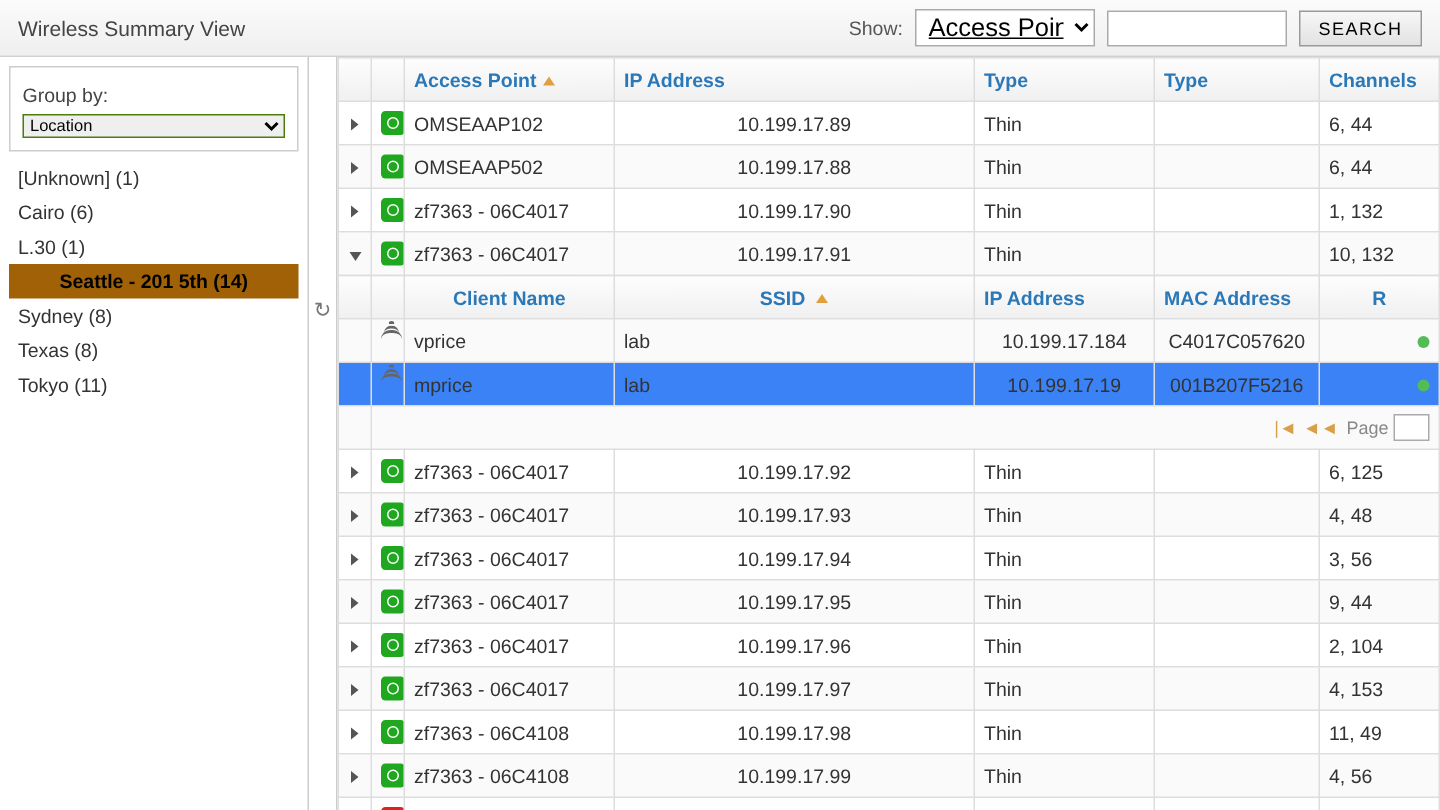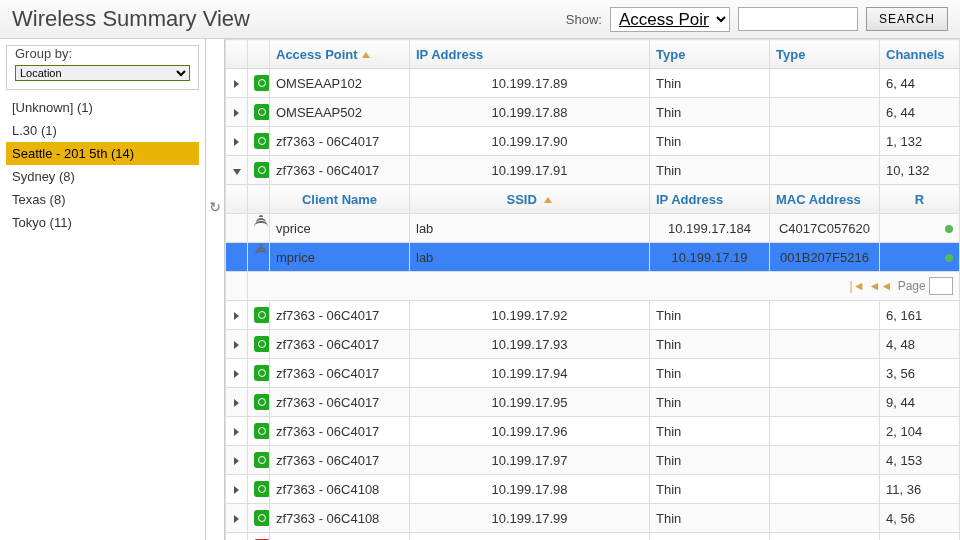--- a/index.html
+++ b/index.html
@@ -1,32 +1,32 @@
 <!DOCTYPE html>
 <html><head>
 <meta charset="utf-8">
 <style>
   html,body{margin:0;padding:0;font-family:Arial,Helvetica,sans-serif;font-size:13px;color:#333;background:#fff;}
   .top-bar{display:flex;align-items:center;padding:6px 12px;background:linear-gradient(#fbfbfb,#efefef);border-bottom:1px solid #d0d0d0;}
-  .title{font-size:22px;color:#444;flex:0 0 auto;margin-right:auto;}
+  .title{font-size:14px;color:#444;flex:0 0 auto;margin-right:auto;}
   .show-ctrl{display:flex;align-items:center;gap:8px;justify-content:flex-end;}
   .show-ctrl label{color:#555;}
   .show-ctrl select, .show-ctrl input[type=text]{font-size:17px;padding:1px 4px;border:1px solid #aaa;background:#fff;text-decoration:underline;}
   .show-ctrl select{width:120px;}
   .show-ctrl input[type=text]{width:110px;}
   .btn{font-size:12px;padding:4px 12px;border:1px solid #999;background:linear-gradient(#f7f7f7,#e2e2e2);cursor:pointer;letter-spacing:1px;}
 
   .main{display:flex;align-items:stretch;}
   .sidebar{width:205px;border-right:1px solid #ccc;}
-  .gb-box{border:1px solid #ccc;margin:6px;padding:0 8px 8px;}
+  .gb-box{border:1px solid #ccc;margin:6px;padding:11px 8px 8px;}
   .gb-label{color:#444;margin-bottom:4px;}
   .gb-select{width:100%;font-size:11px;border:1px solid #4d7c0f;}
   .gb-list{margin:0 6px;}
   .gb-item{padding:4px 6px;color:#333;cursor:pointer;}
-  .gb-item.selected{background:#eab308;font-weight:normal;color:#000;}
+  .gb-item.selected{background:#a16207;font-weight:bold;color:#000;text-align:center;}
 
   .content{flex:1;overflow:hidden;position:relative;}
   .grid{border-collapse:collapse;width:100%;table-layout:fixed;}
   .grid th,.grid td{border:1px solid #ddd;padding:4px 6px;white-space:nowrap;overflow:hidden;text-overflow:ellipsis;height:20px;}
   .grid th{background:linear-gradient(#fdfdfd,#f0f0f0);color:#2a78b8;font-weight:bold;text-align:left;}
   .grid td{background:#fff;}
   .grid tr:nth-child(even) td{background:#fafafa;}
   .col-exp{width:22px;text-align:center;}
   .col-icon{width:22px;text-align:center;padding:0;}
   .col-ap{text-align:left;}
@@ -77,20 +77,21 @@
 
 <div class="main">
 
   <div class="sidebar">
     <div class="gb-box">
       <div class="gb-label">Group by:</div>
       <select class="gb-select"><option>Location</option></select>
     </div>
     <div class="gb-list" id="gb-list">
         <div class="gb-item">[Unknown] (1)</div>
+        <div class="gb-item">Cairo (6)</div>
         <div class="gb-item">L.30 (1)</div>
         <div class="gb-item selected">Seattle - 201 5th (14)</div>
         <div class="gb-item">Sydney (8)</div>
         <div class="gb-item">Texas (8)</div>
         <div class="gb-item">Tokyo (11)</div>
       </div>
   </div>
 
   <div class="refresh-col">
     <span class="refresh-icon">↻</span>
@@ -186,21 +187,21 @@
             <td></td>
             <td colspan="6" class="sub-pager"><span class="pg-arrow">|◄</span><span class="pg-arrow">◄◄</span> <span>Page</span> <input class="pg-input" value="" style=""></td>
           </tr>
           <tr>
             <td class="col-exp"><span class="exp-icon"></span></td>
             <td class="col-icon"><span class="ap-icon green"></span></td>
             <td class="col-ap">zf7363 - 06C4017</td>
             <td class="col-ip">10.199.17.92</td>
             <td class="col-type">Thin</td>
             <td class="col-ssid"></td>
-            <td class="col-ch">6, 161</td>
+            <td class="col-ch">6, 125</td>
           </tr>
           <tr>
             <td class="col-exp"><span class="exp-icon"></span></td>
             <td class="col-icon"><span class="ap-icon green"></span></td>
             <td class="col-ap">zf7363 - 06C4017</td>
             <td class="col-ip">10.199.17.93</td>
             <td class="col-type">Thin</td>
             <td class="col-ssid"></td>
             <td class="col-ch">4, 48</td>
           </tr>
@@ -240,21 +241,21 @@
             <td class="col-ssid"></td>
             <td class="col-ch">4, 153</td>
           </tr>
           <tr>
             <td class="col-exp"><span class="exp-icon"></span></td>
             <td class="col-icon"><span class="ap-icon green"></span></td>
             <td class="col-ap">zf7363 - 06C4108</td>
             <td class="col-ip">10.199.17.98</td>
             <td class="col-type">Thin</td>
             <td class="col-ssid"></td>
-            <td class="col-ch">11, 36</td>
+            <td class="col-ch">11, 49</td>
           </tr>
           <tr>
             <td class="col-exp"><span class="exp-icon"></span></td>
             <td class="col-icon"><span class="ap-icon green"></span></td>
             <td class="col-ap">zf7363 - 06C4108</td>
             <td class="col-ip">10.199.17.99</td>
             <td class="col-type">Thin</td>
             <td class="col-ssid"></td>
             <td class="col-ch">4, 56</td>
           </tr>

